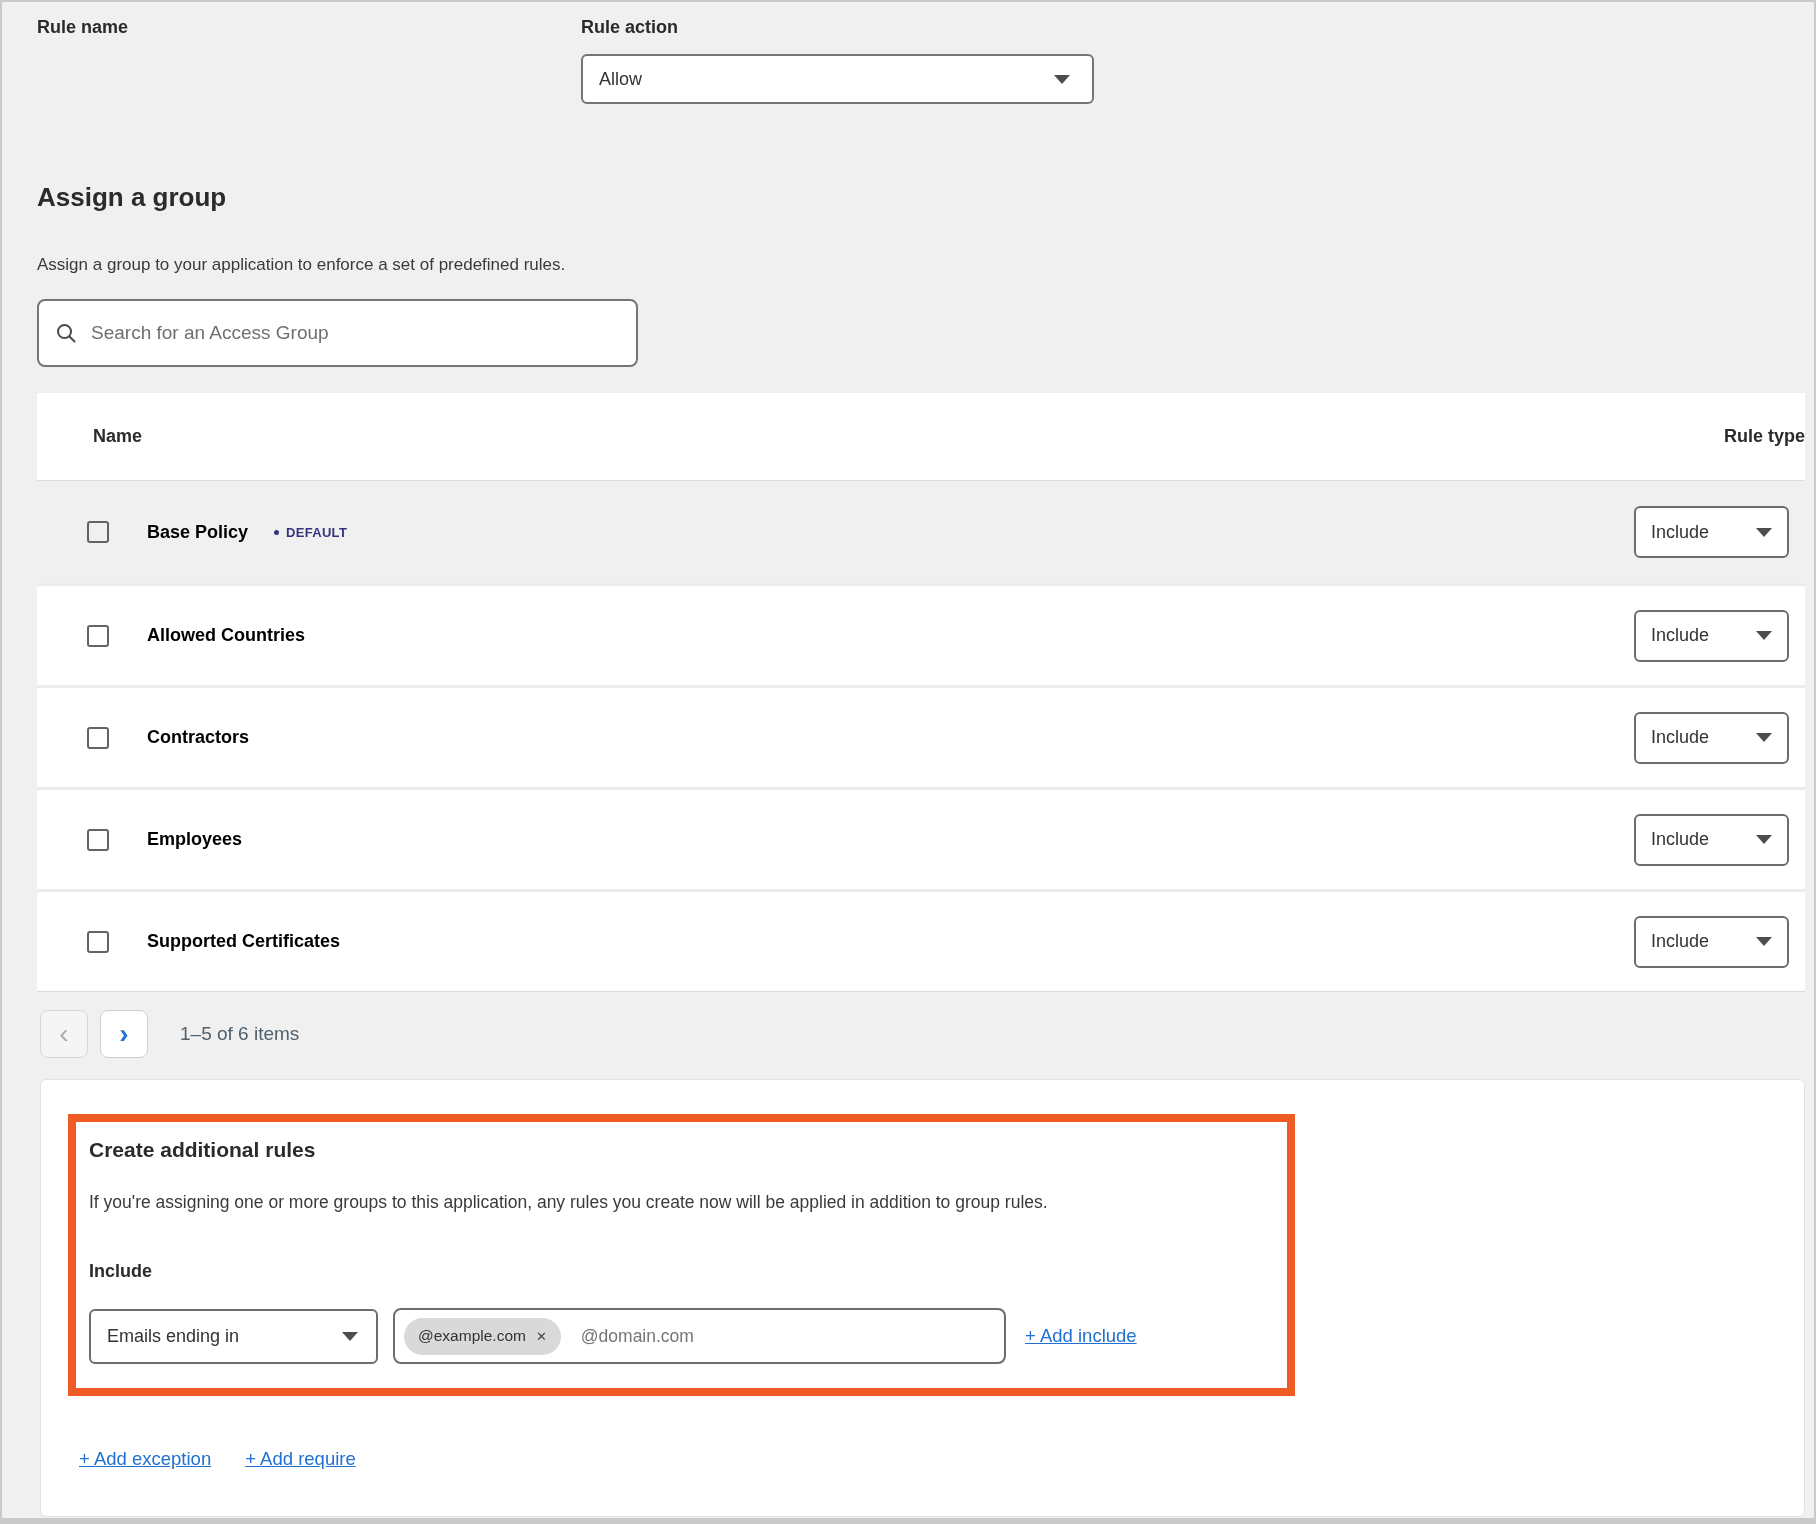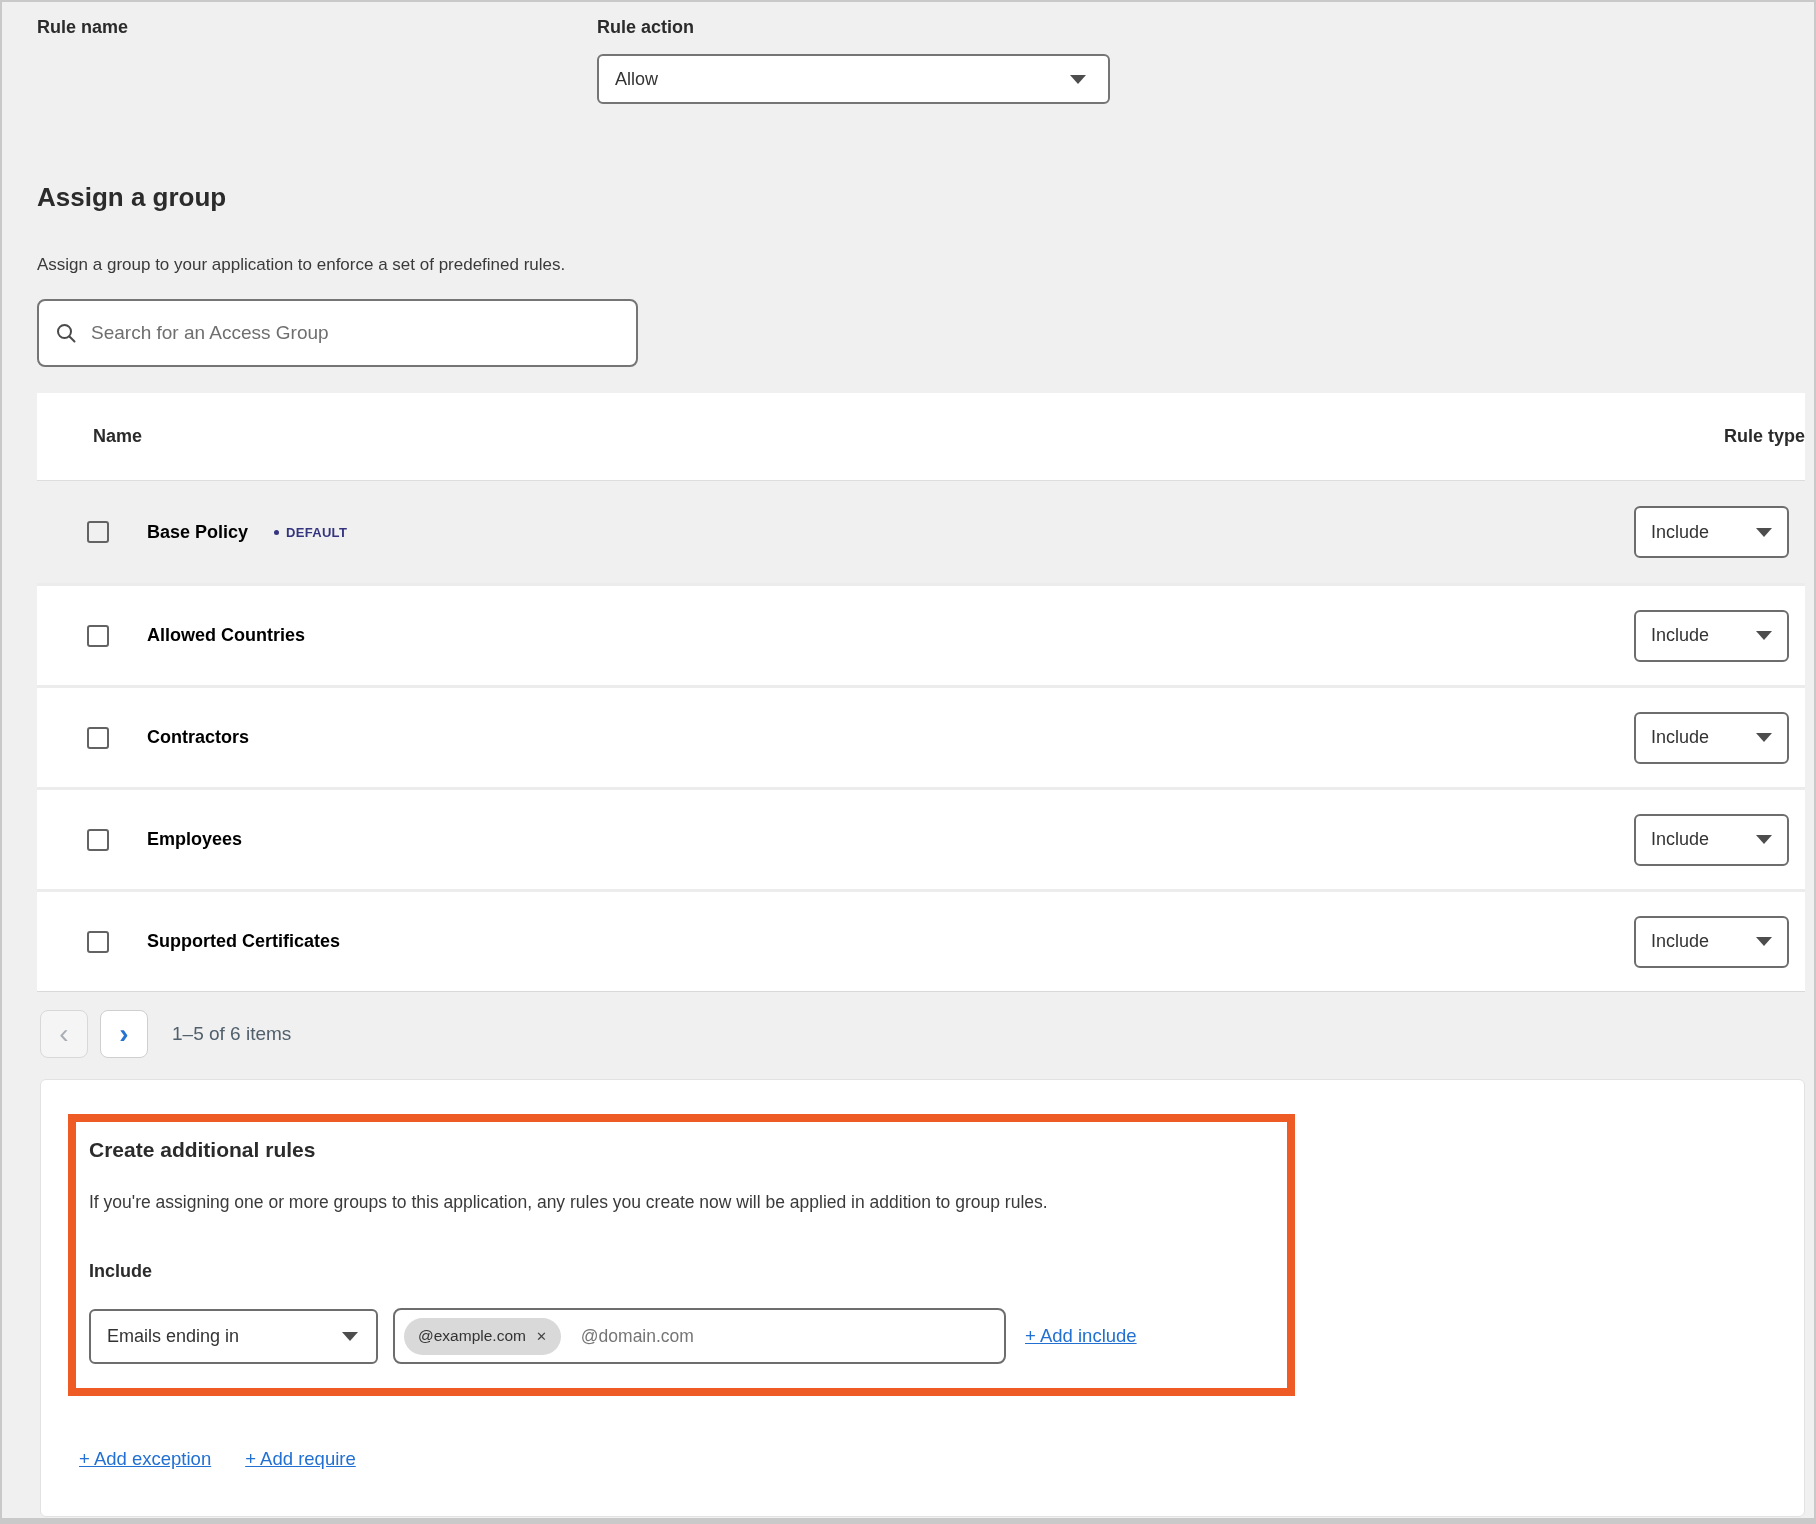--- a/index.html
+++ b/index.html
@@ -22,21 +22,21 @@
   .text-input, .select {
     background:#fff;
     border:2px solid #757575;
     border-radius:6px;
     height:50px;
     font-size:18px;
     color:#333;
     display:flex; align-items:center;
   }
   .rule-name-group { width:512px; }
-  .rule-action-group { width:513px; margin-left:48px; }
+  .rule-action-group { width:513px; margin-left:32px; }
   .rule-name-group .text-input { margin-top:16px; width:512px; padding-left:14px; font-family:inherit; }
   input.text-input { display:block; }
   .rule-action-group .select { margin-top:16px; width:513px; padding:0 22px 0 16px; justify-content:space-between; }
   .caret { width:0; height:0; border-left:8px solid transparent; border-right:8px solid transparent; border-top:9px solid #4d4d4d; }
 
   
   .section-heading { margin-top:78px; font-size:26px; font-weight:bold; color:#2b2b2b; }
   .section-desc { margin-top:42px; font-size:17px; color:#3a3a3a; }
   .search-box {
     margin-top:24px; width:601px; height:68px;
@@ -66,21 +66,21 @@
   .rt-col { width:171px; flex:none; }
   .rt-select { width:155px; height:52px; background:#fff; border:2px solid #6d6d6d; border-radius:6px;
                display:flex; align-items:center; justify-content:space-between; padding:0 15px; font-size:18px; color:#333; }
 
   
   .pagination { margin:18px 0 0 3px; display:flex; align-items:center; }
   .page-btn { width:48px; height:48px; border-radius:8px; display:flex; align-items:center; justify-content:center;
               font-size:28px; line-height:1; }
   .page-btn.prev { background:#f5f5f5; border:1px solid #d8d8d8; color:#a7adb3; }
   .page-btn.next { background:#ffffff; border:1px solid #cfcfcf; color:#2673d2; margin-left:12px; font-weight:bold; }
-  .page-summary { margin-left:24px; font-size:19px; color:#50606c; }
+  .page-summary { margin-left:32px; font-size:19px; color:#50606c; }
 
   
   .card { margin:21px 13px 0 38px; width:1765px; background:#fff; border:1px solid #e2e2e2; border-radius:6px; padding-bottom:46px; }
   .orange-box { margin:34px 0 0 27px; width:1227px; border:8px solid #ef5b25; padding:16px 20px 24px 13px; }
   .card-heading { font-size:21px; font-weight:bold; color:#2b2b2b; }
   .card-desc { margin-top:30px; font-size:17.5px; color:#3a3a3a; }
   .include-label { margin-top:48px; font-size:18px; font-weight:bold; color:#2b2b2b; }
   .rule-controls { margin-top:26px; display:flex; align-items:center; }
   .condition-select { width:289px; height:55px; background:#fff; border:2px solid #6d6d6d; border-radius:6px;
                       display:flex; align-items:center; justify-content:space-between; padding:0 18px 0 16px; font-size:18px; }

